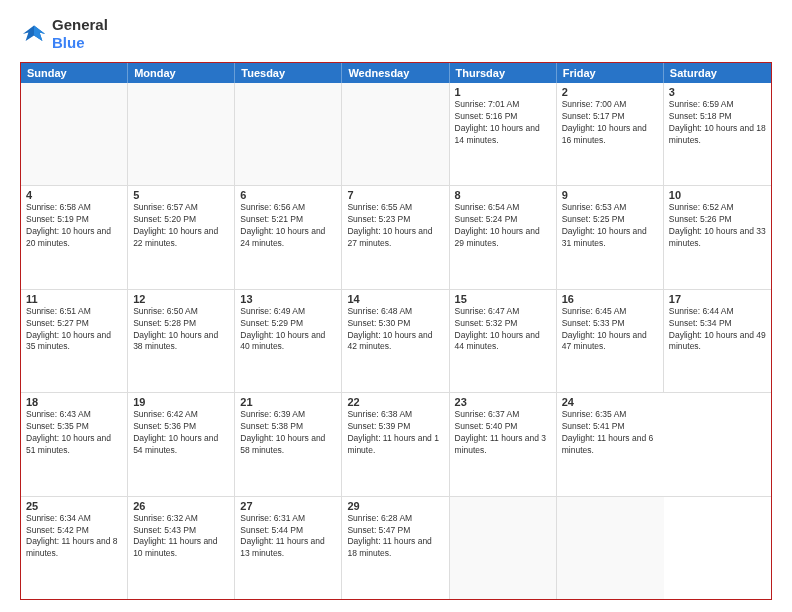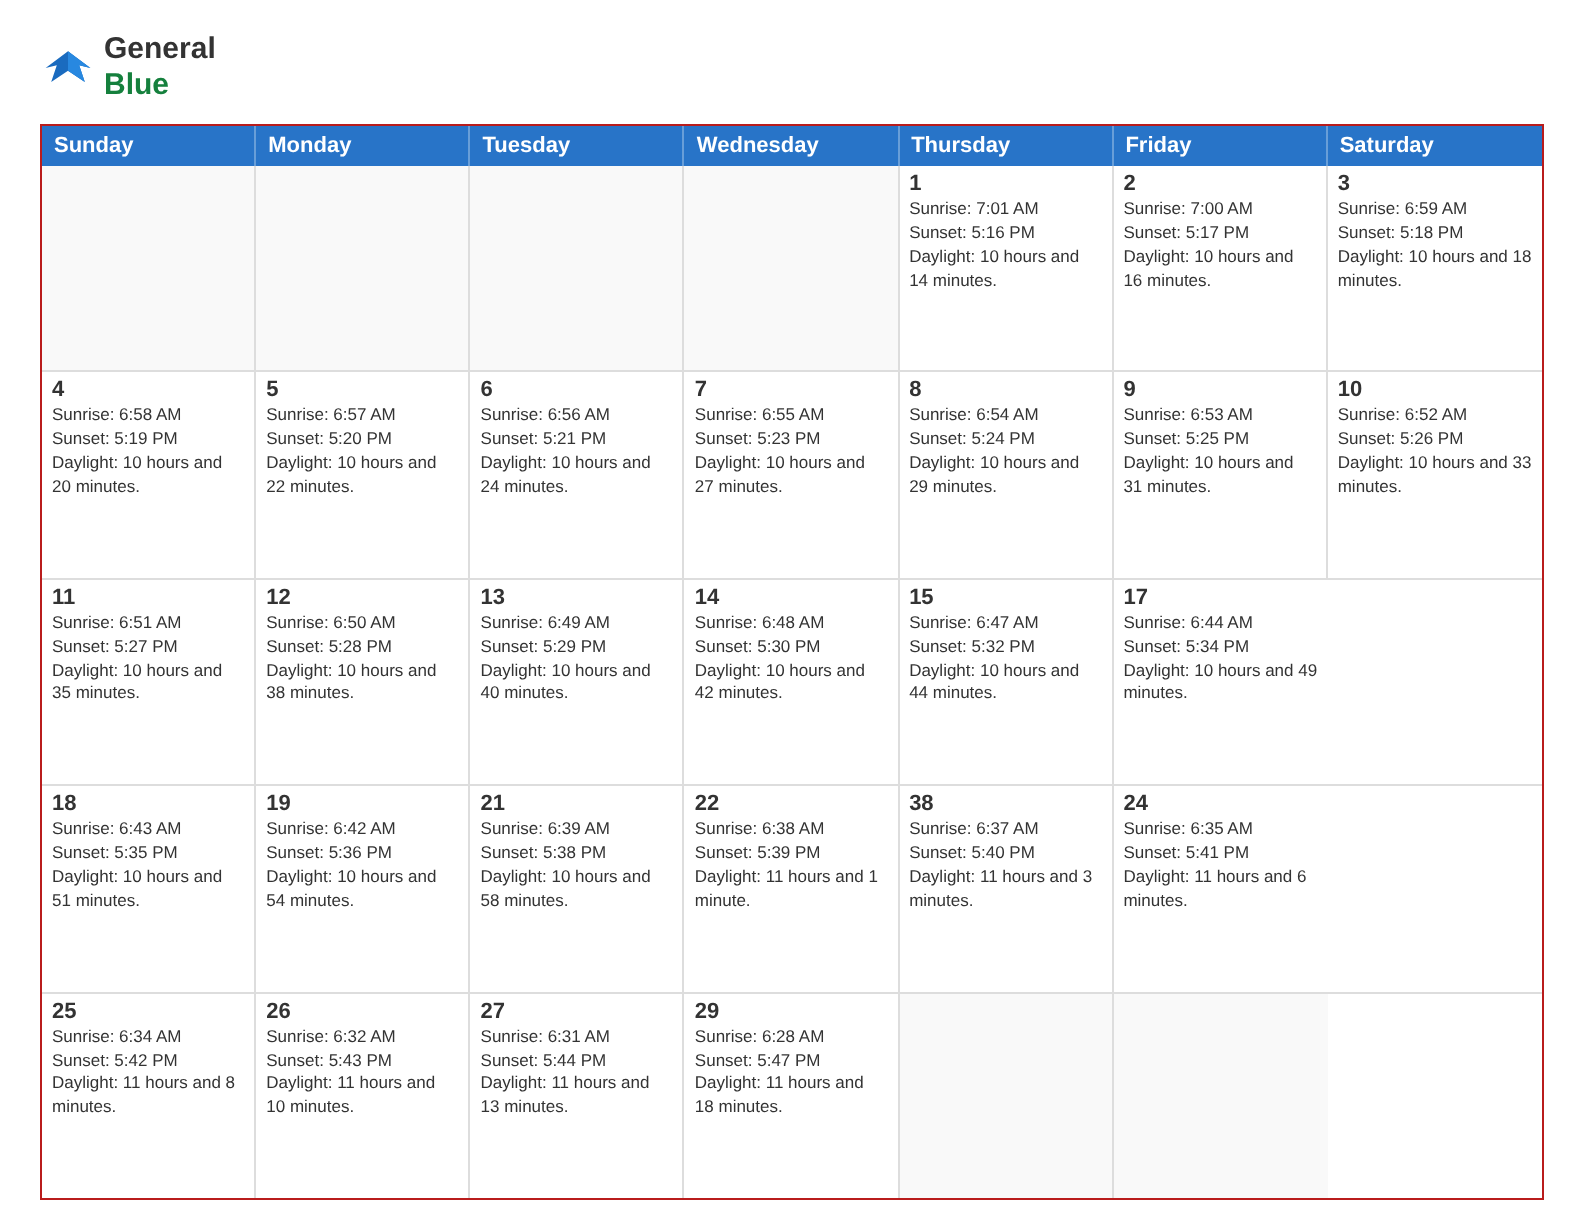--- a/index.html
+++ b/index.html
@@ -107,21 +107,21 @@
 <div class="page">
   <div class="header">
     <div class="logo">
       <svg class="logo-bird" viewBox="0 0 40 40">
         <polygon points="20,8 36,20 28,18 32,30 20,22 8,30 12,18 4,20" fill="#1a6bbf"></polygon>
         <polygon points="20,8 36,20 28,18 32,30 20,22" fill="#2888e0"></polygon>
       </svg>
       <div>
         <div style="font-size:15px;font-weight:bold;color:#333;line-height:1.2;">
           <span style="color:#333;">General</span><br>
-          <span style="color:#15803d;">Blue</span>
+          <span style="color:#3b82f6;">Blue</span>
         </div>
       </div>
     </div>
     <div class="title-block">
       <div class="month-title"></div>
       <div class="subtitle"></div>
     </div>
   </div>
 
   <div class="calendar">
@@ -198,20 +198,24 @@
           </div>
           <div class="cal-cell">
             <span class="day-num">14</span>
             <div class="day-info">Sunrise: 6:48 AM<br>Sunset: 5:30 PM<br>Daylight: 10 hours and 42 minutes.</div>
           </div>
           <div class="cal-cell">
             <span class="day-num">15</span>
             <div class="day-info">Sunrise: 6:47 AM<br>Sunset: 5:32 PM<br>Daylight: 10 hours and 44 minutes.</div>
           </div>
           <div class="cal-cell">
+            <span class="day-num">16</span>
+            <div class="day-info">Sunrise: 6:45 AM<br>Sunset: 5:33 PM<br>Daylight: 10 hours and 47 minutes.</div>
+          </div>
+          <div class="cal-cell">
             <span class="day-num">17</span>
             <div class="day-info">Sunrise: 6:44 AM<br>Sunset: 5:34 PM<br>Daylight: 10 hours and 49 minutes.</div>
           </div>
         </div>
         <div class="cal-row">
           <div class="cal-cell">
             <span class="day-num">18</span>
             <div class="day-info">Sunrise: 6:43 AM<br>Sunset: 5:35 PM<br>Daylight: 10 hours and 51 minutes.</div>
           </div>
           <div class="cal-cell">
@@ -220,21 +224,21 @@
           </div>
           <div class="cal-cell">
             <span class="day-num">21</span>
             <div class="day-info">Sunrise: 6:39 AM<br>Sunset: 5:38 PM<br>Daylight: 10 hours and 58 minutes.</div>
           </div>
           <div class="cal-cell">
             <span class="day-num">22</span>
             <div class="day-info">Sunrise: 6:38 AM<br>Sunset: 5:39 PM<br>Daylight: 11 hours and 1 minute.</div>
           </div>
           <div class="cal-cell">
-            <span class="day-num">38</span>
+            <span class="day-num">23</span>
             <div class="day-info">Sunrise: 6:37 AM<br>Sunset: 5:40 PM<br>Daylight: 11 hours and 3 minutes.</div>
           </div>
           <div class="cal-cell">
             <span class="day-num">24</span>
             <div class="day-info">Sunrise: 6:35 AM<br>Sunset: 5:41 PM<br>Daylight: 11 hours and 6 minutes.</div>
           </div>
         </div>
         <div class="cal-row">
           <div class="cal-cell">
             <span class="day-num">25</span>

